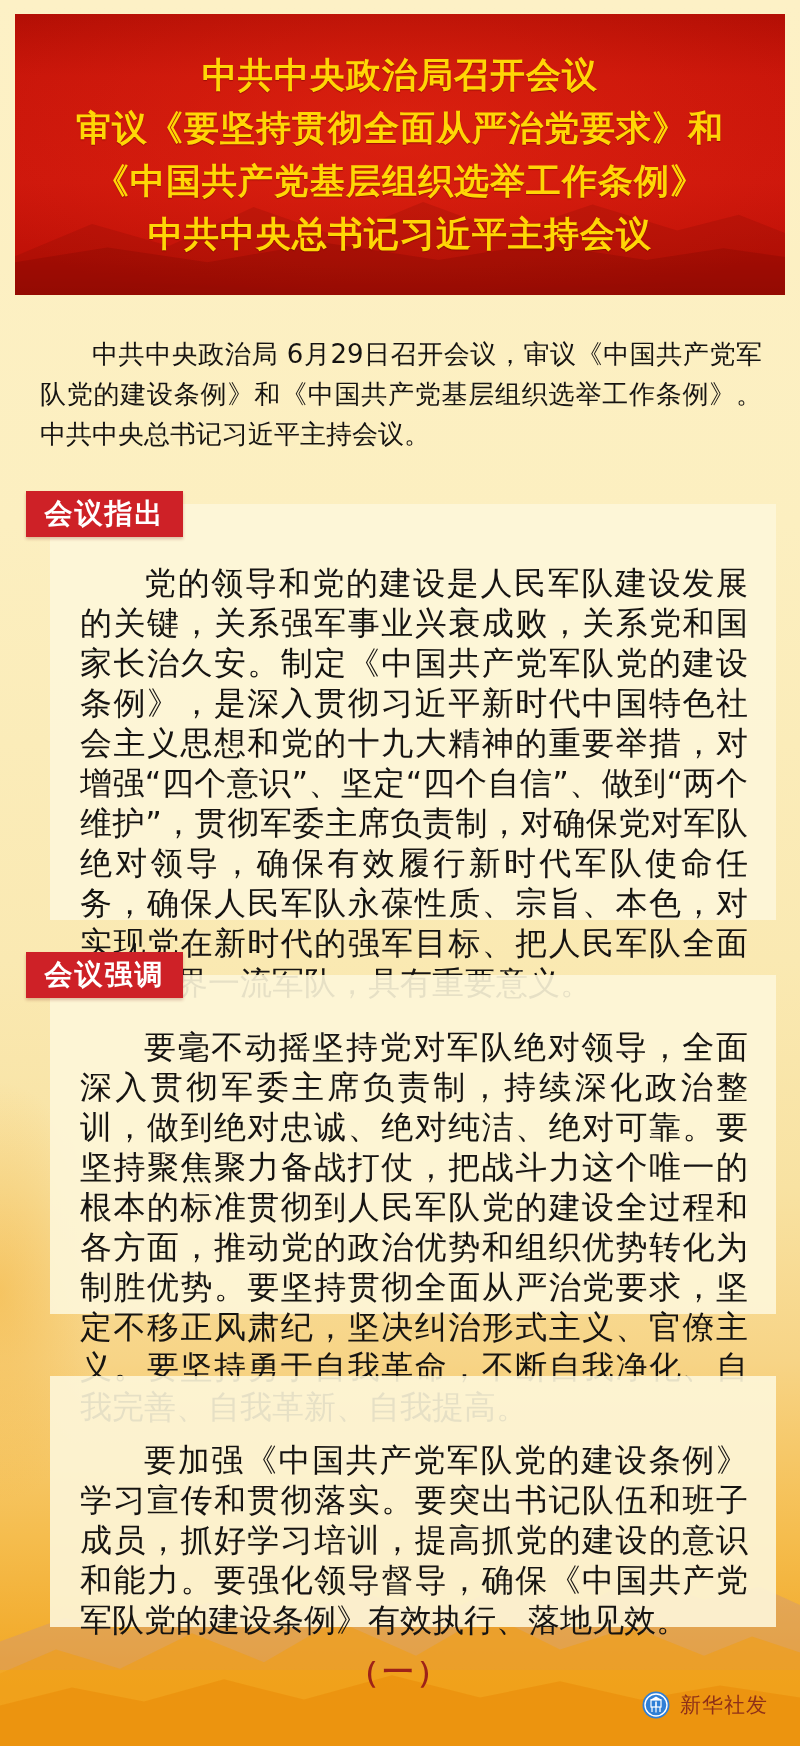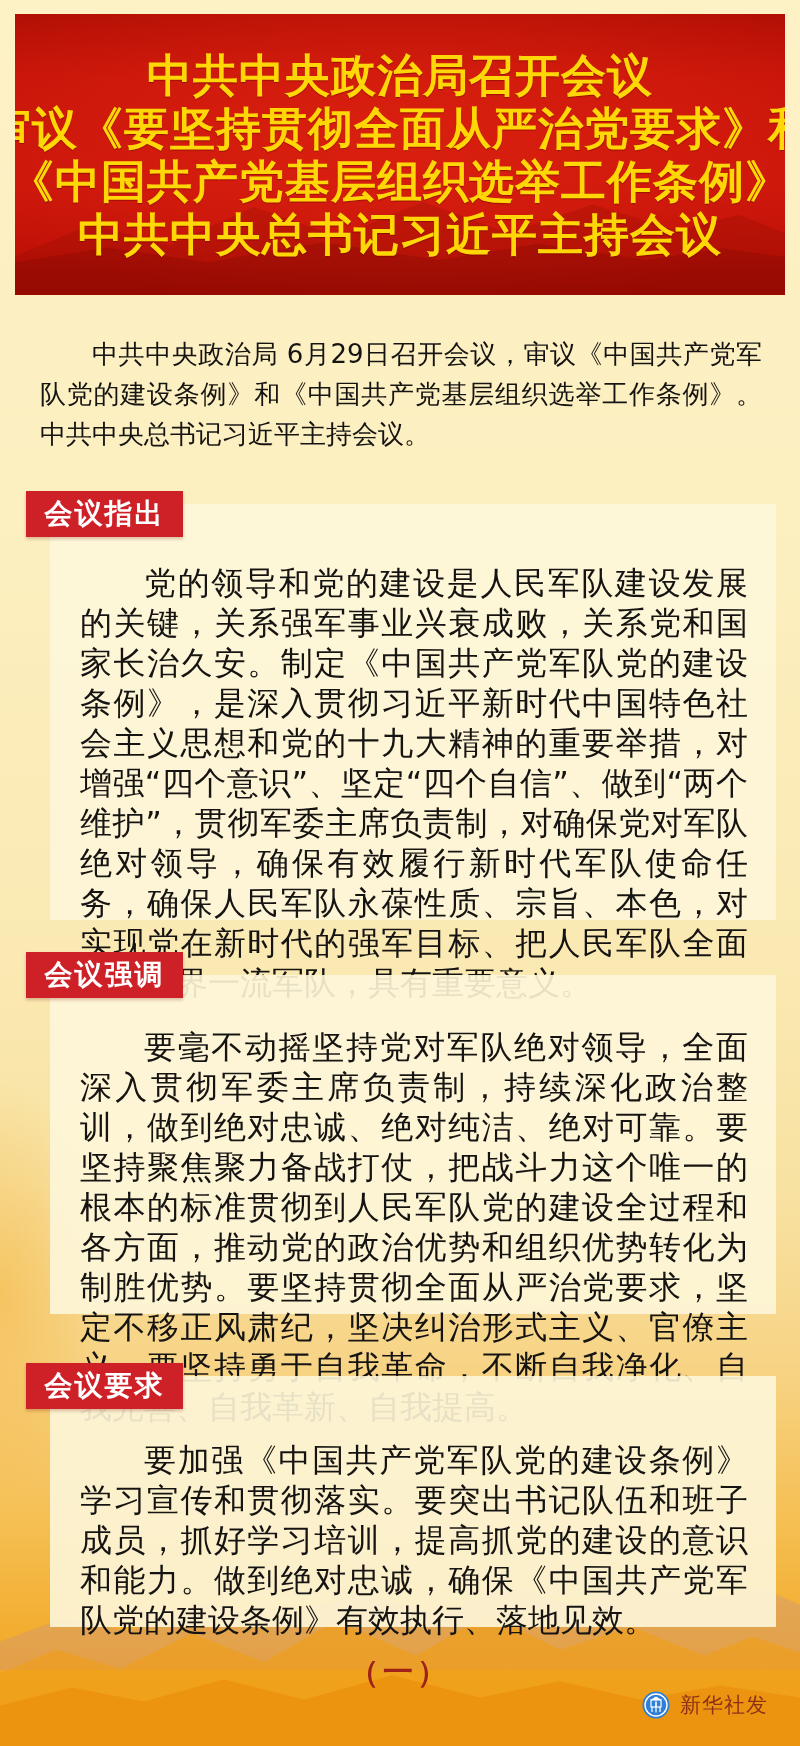--- a/index.html
+++ b/index.html
@@ -50,21 +50,21 @@
     background:rgba(105,6,2,.22);
     clip-path:polygon(0 55%,12% 35%,25% 55%,40% 28%,55% 52%,68% 30%,82% 52%,92% 36%,100% 48%,100% 100%,0 100%);
   }
   .banner-title{
     position:absolute;inset:0;
     display:flex;flex-direction:column;justify-content:center;align-items:center;
     z-index:2;
   }
   .banner-title .tl{
     color:#ffd606;
-    font-size:45px;font-weight:bold;
+    font-size:35px;font-weight:bold;
     line-height:53px;
     letter-spacing:1px;
     text-align:left;
     white-space:nowrap;
     text-shadow:0 1px 1px rgba(90,5,0,.45);
   }
   
   .intro{
     position:absolute;left:40px;top:334px;width:722px;
     margin:0;
@@ -146,23 +146,22 @@
     <p>党的领导和党的建设是人民军队建设发展的关键，关系强军事业兴衰成败，关系党和国家长治久安。制定《中国共产党军队党的建设条例》，是深入贯彻习近平新时代中国特色社会主义思想和党的十九大精神的重要举措，对增强“四个意识”、坚定“四个自信”、做到“两个维护”，贯彻军委主席负责制，对确保党对军队绝对领导，确保有效履行新时代军队使命任务，确保人民军队永葆性质、宗旨、本色，对实现党在新时代的强军目标、把人民军队全面建成世界一流军队，具有重要意义。</p>
   </div>
   <div class="badge badge-1">会议指出</div>
 
   <div class="card card-2">
     <p>要毫不动摇坚持党对军队绝对领导，全面深入贯彻军委主席负责制，持续深化政治整训，做到绝对忠诚、绝对纯洁、绝对可靠。要坚持聚焦聚力备战打仗，把战斗力这个唯一的根本的标准贯彻到人民军队党的建设全过程和各方面，推动党的政治优势和组织优势转化为制胜优势。要坚持贯彻全面从严治党要求，坚定不移正风肃纪，坚决纠治形式主义、官僚主义。要坚持勇于自我革命，不断自我净化、自我完善、自我革新、自我提高。</p>
   </div>
   <div class="badge badge-2">会议强调</div>
 
   <div class="card card-3">
-    <p>要加强《中国共产党军队党的建设条例》学习宣传和贯彻落实。要突出书记队伍和班子成员，抓好学习培训，提高抓党的建设的意识和能力。做到绝对忠诚，确保《中国共产党军队党的建设条例》有效执行、落地见效。</p>
+    <p>要加强《中国共产党军队党的建设条例》学习宣传和贯彻落实。要突出书记队伍和班子成员，抓好学习培训，提高抓党的建设的意识和能力。要强化领导督导，确保《中国共产党军队党的建设条例》有效执行、落地见效。</p>
   </div>
-  <div class="badge badge-3">会议要求</div>
 
   <div class="page-num">（一）</div>
 
   <div class="credit">
     <svg class="xh-logo" viewBox="0 0 28 28" xmlns="http://www.w3.org/2000/svg" aria-hidden="true">
       <circle cx="14" cy="14" r="13.5" fill="#2f7fd6"></circle>
       <circle cx="14" cy="14" r="11" fill="none" stroke="#ffffff" stroke-width="1.4"></circle>
       <rect x="9" y="9" width="10" height="7" fill="none" stroke="#ffffff" stroke-width="1.2"></rect>
       <path d="M8 9 L14 5.5 L20 9 Z" fill="#ffffff"></path>
       <rect x="13.2" y="10.5" width="1.6" height="5.5" fill="#ffffff"></rect>

